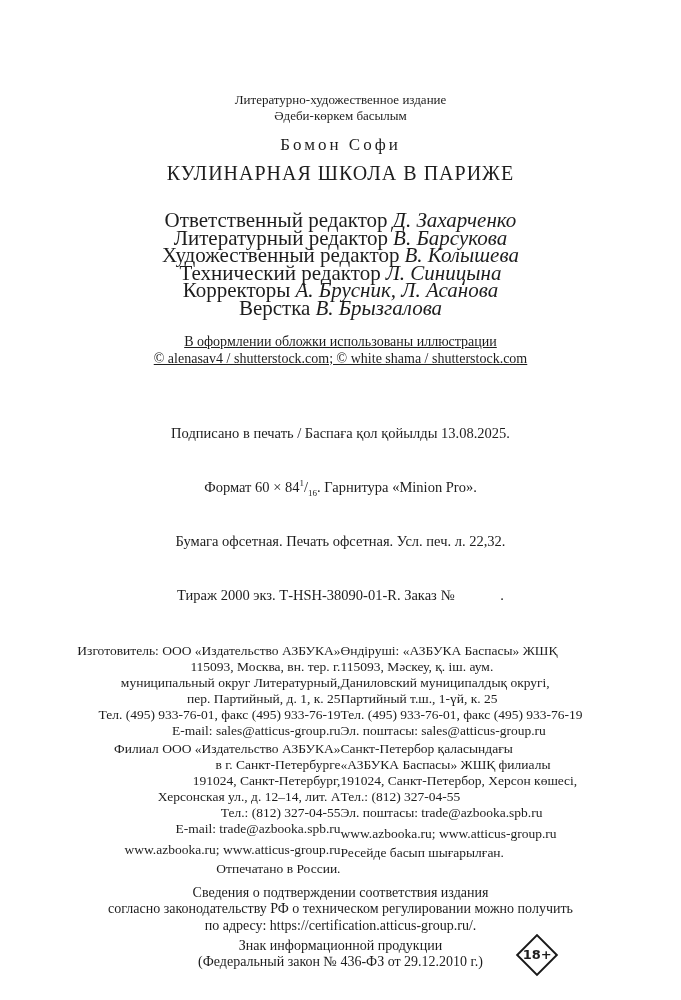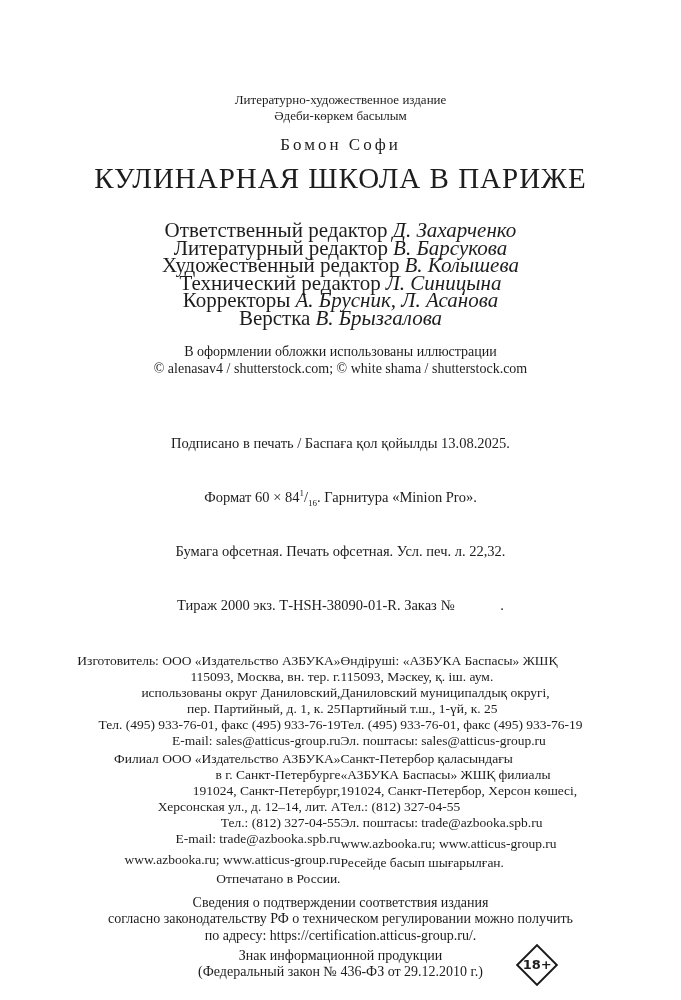--- a/index.html
+++ b/index.html
@@ -8,24 +8,24 @@
     width:681px;height:1000px;
     margin:16px auto;
     background:#ffffff;
     color:#1d1d1d;
     font-family:"Liberation Serif","DejaVu Serif",serif;
     overflow:hidden;
   }
   .center{text-align:center;}
   .sec-edition{padding-top:76px;font-size:13px;line-height:16px;}
   .sec-author{margin-top:11px;font-size:17px;letter-spacing:3px;}
-  .sec-title{margin-top:7px;font-size:29px;letter-spacing:1px;}
+  .sec-title{margin-top:7px;font-size:20px;letter-spacing:1px;}
   .sec-editors{margin-top:27px;font-size:21px;line-height:17.5px;}
   .editor-name{font-style:italic;margin-left:5px;}
-  .sec-cover{margin-top:16px;font-size:14px;line-height:17px;}
+  .sec-cover{margin-top:16px;font-size:14px;line-height:17px;text-decoration:underline;}
   .sec-print{margin-top:21px;font-size:14.5px;line-height:18px;white-space:pre-wrap;}
   .sec-print sup{font-size:9px;vertical-align:super;line-height:0;}
   .sec-print sub{font-size:9px;vertical-align:sub;line-height:0;}
   .order-gap{display:inline-block;width:46px;}
   .sec-cols{margin-top:3px;display:flex;justify-content:center;font-size:13.5px;line-height:16px;}
   .col{width:310px;}
   .col-left{text-align:right;}
   .col-right{text-align:left;}
   .block-b{margin-top:2px;}
   .block-web{margin-top:5px;}
@@ -80,21 +80,21 @@
     <div><span>Формат 60 × 84</span><sup>1</sup><span>/</span><sub>16</sub><span>. Гарнитура «Minion Pro».</span></div>
     <div>Бумага офсетная. Печать офсетная. Усл. печ. л. 22,32.</div>
     <div><span>Тираж 2000 экз. Т-HSH-38090-01-R. Заказ №</span><span class="order-gap"></span><span>.</span></div>
   </div>
 
   <div class="sec-cols">
     <div class="col col-left">
       <div class="block-a">
         <div>Изготовитель: ООО «Издательство АЗБУКА»</div>
         <div>115093, Москва, вн. тер. г.</div>
-        <div>использованы округ Даниловский,</div>
+        <div>муниципальный округ Литературный,</div>
         <div>пер. Партийный, д. 1, к. 25</div>
         <div>Тел. (495) 933-76-01, факс (495) 933-76-19</div>
         <div>E-mail: sales@atticus-group.ru</div>
       </div>
       <div class="block-b">
         <div>Филиал ООО «Издательство АЗБУКА»</div>
         <div>в г. Санкт-Петербурге</div>
         <div>191024, Санкт-Петербург,</div>
         <div>Херсонская ул., д. 12–14, лит. А</div>
         <div>Тел.: (812) 327-04-55</div>

